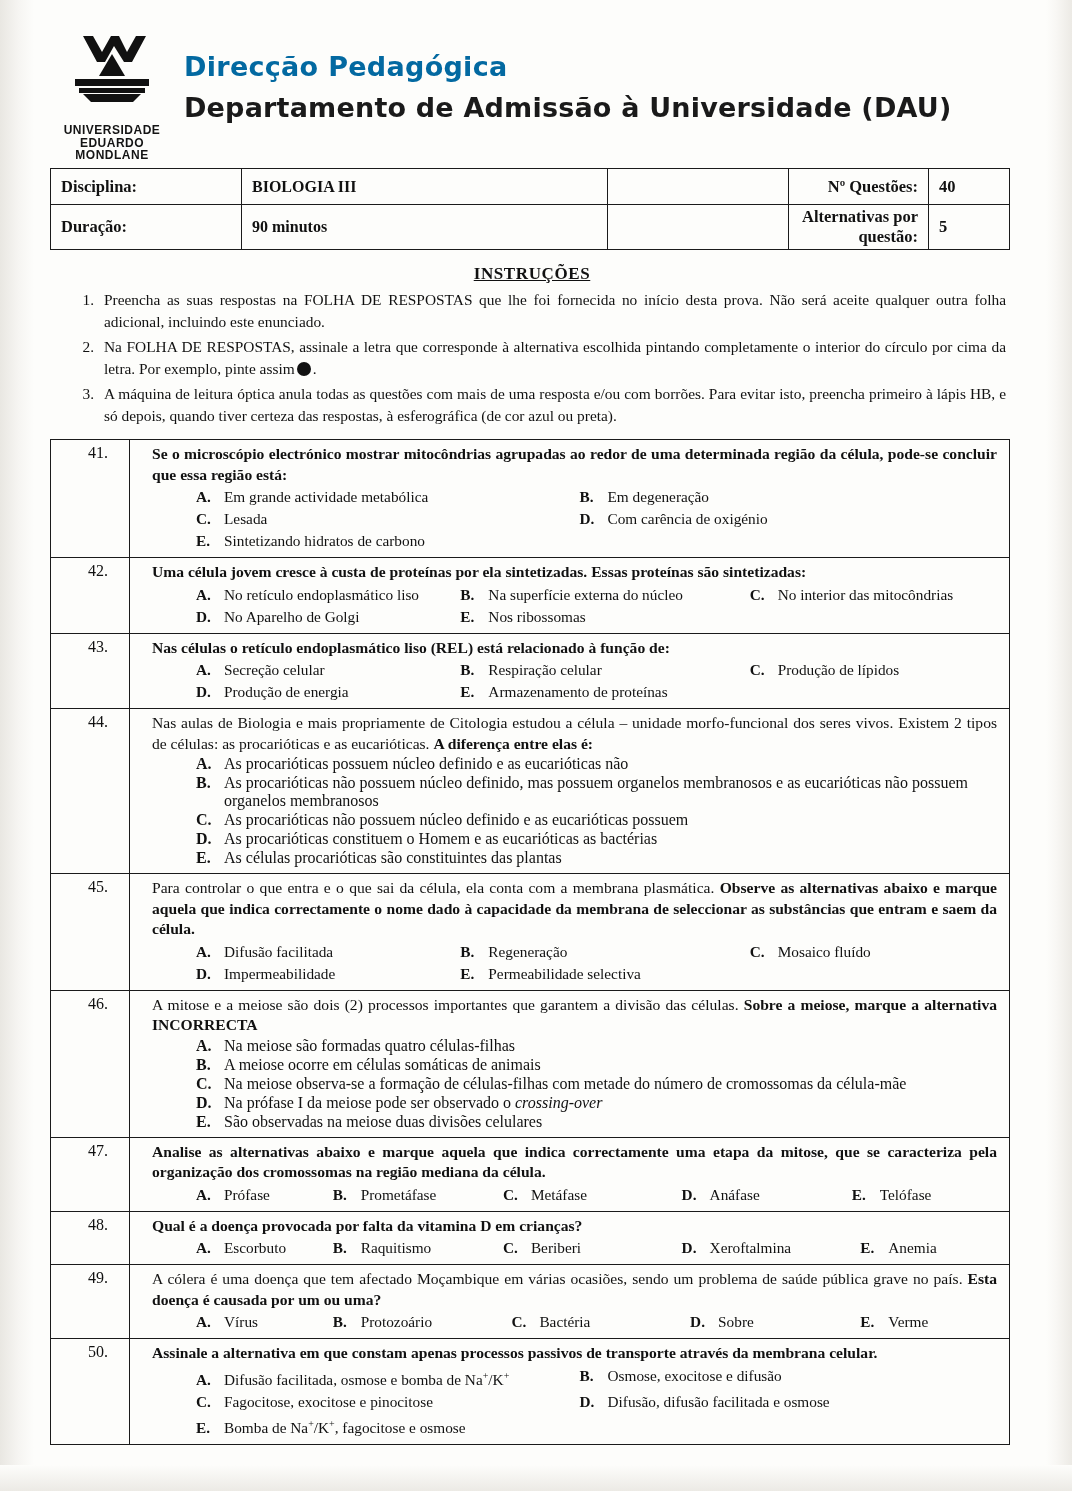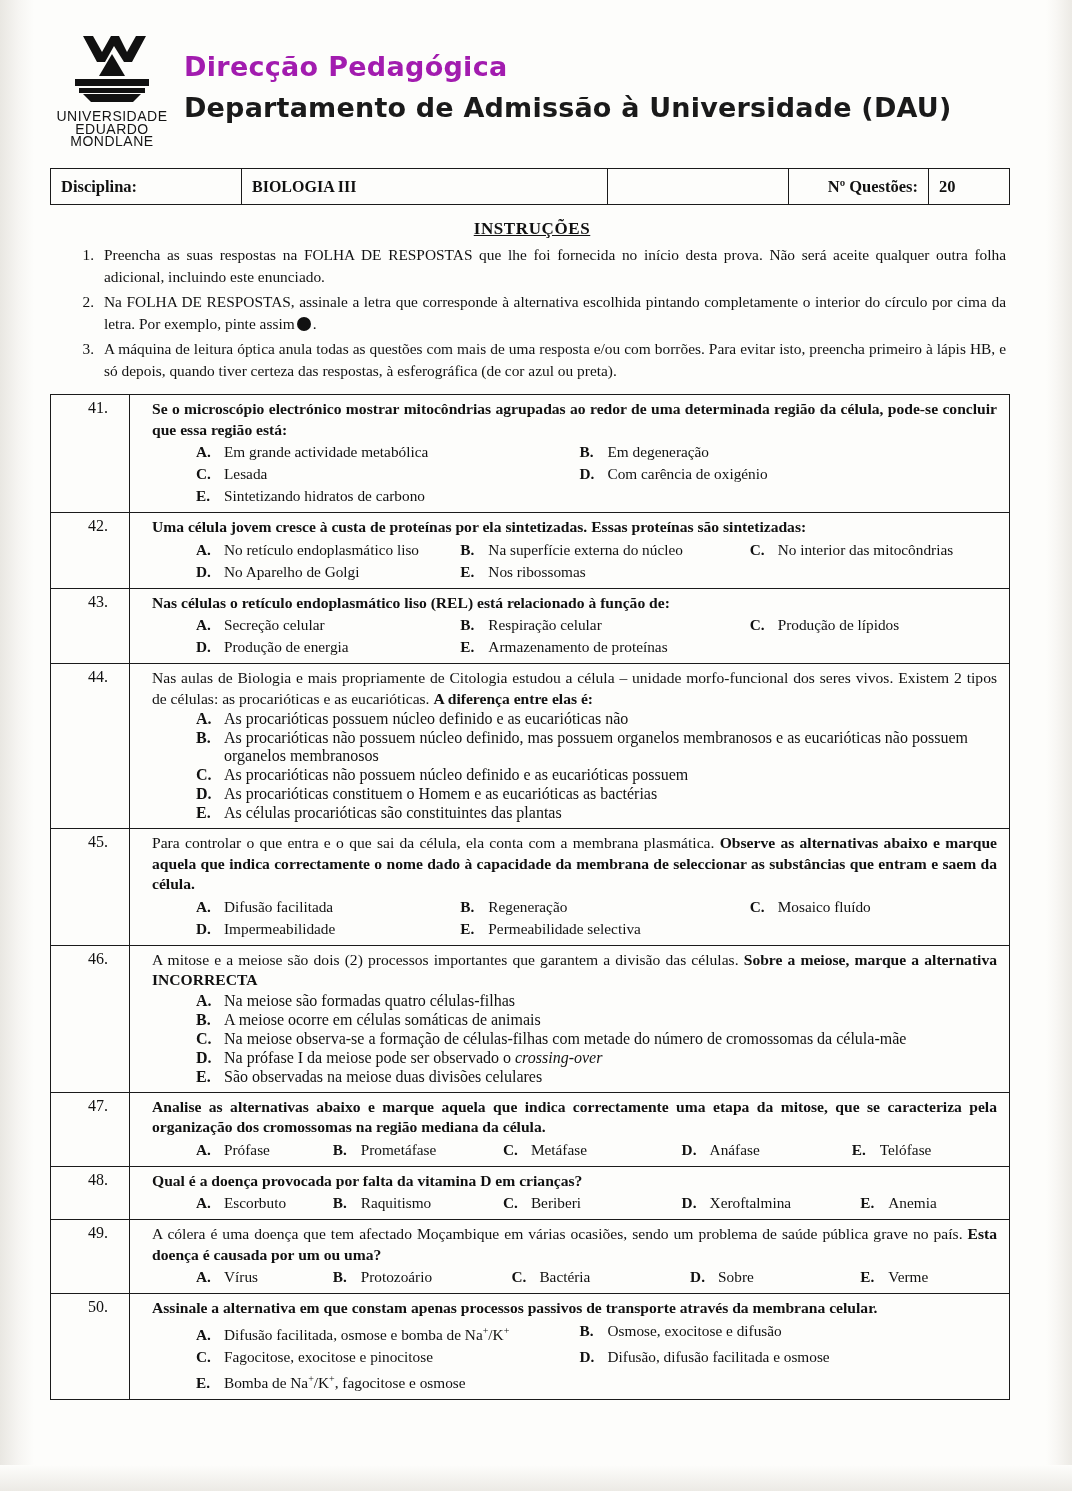--- a/index.html
+++ b/index.html
@@ -51,36 +51,36 @@
     height: 140px;
   }
   .logo {
     width: 112px;
     text-align: center;
     padding-top: 10px;
   }
   .logo svg { display: block; margin: 0 auto; }
   .logo-text {
     font-family: "Liberation Sans", sans-serif;
-    font-weight: normal;
-    font-size: 14px;
+    font-weight: bold;
+    font-size: 12px;
     line-height: 12.5px;
     letter-spacing: 0.5px;
     color: #141414;
-    margin-top: 2px;
+    margin-top: 16px;
   }
   .header-titles {
     padding-top: 28px;
   }
   .title-1 {
     font-family: "DejaVu Sans", sans-serif;
     font-size: 27px;
     font-weight: bold;
     letter-spacing: 0.3px;
-    color: #a21caf;
+    color: #0369a1;
     line-height: 34px;
   }
   .title-2 {
     font-family: "DejaVu Sans", sans-serif;
     font-size: 27px;
     font-weight: bold;
     letter-spacing: 0.2px;
     color: #1a1a1a;
     line-height: 36px;
     margin-top: 6px;
@@ -233,21 +233,28 @@
       </div>
     </div>
 
     <table class="info">
       <tbody>
           <tr>
         <td class="lbl">Disciplina:</td>
         <td class="val">BIOLOGIA III</td>
         <td class="blank"></td>
         <td class="rlbl">Nº Questões:</td>
-        <td class="rval">20</td>
+        <td class="rval">40</td>
+      </tr>
+      <tr>
+        <td class="lbl">Duração:</td>
+        <td class="val">90 minutos</td>
+        <td class="blank"></td>
+        <td class="rlbl">Alternativas por questão:</td>
+        <td class="rval">5</td>
       </tr>
     </tbody>
       </table>
 
     <div class="instr-title">INSTRUÇÕES</div>
     <ol class="instr">
       <li>Preencha as suas respostas na FOLHA DE RESPOSTAS que lhe foi fornecida no início desta prova. Não será aceite qualquer outra folha adicional, incluindo este enunciado.</li>
       <li><span>Na FOLHA DE RESPOSTAS, assinale a letra que corresponde à alternativa escolhida pintando completamente o interior do círculo por cima da letra. Por exemplo, pinte assim</span><span class="bullet-dot"></span><span>.</span></li>
       <li>A máquina de leitura óptica anula todas as questões com mais de uma resposta e/ou com borrões. Para evitar isto, preencha primeiro à lápis HB, e só depois, quando tiver certeza das respostas, à esferográfica (de cor azul ou preta).</li>
     </ol>

